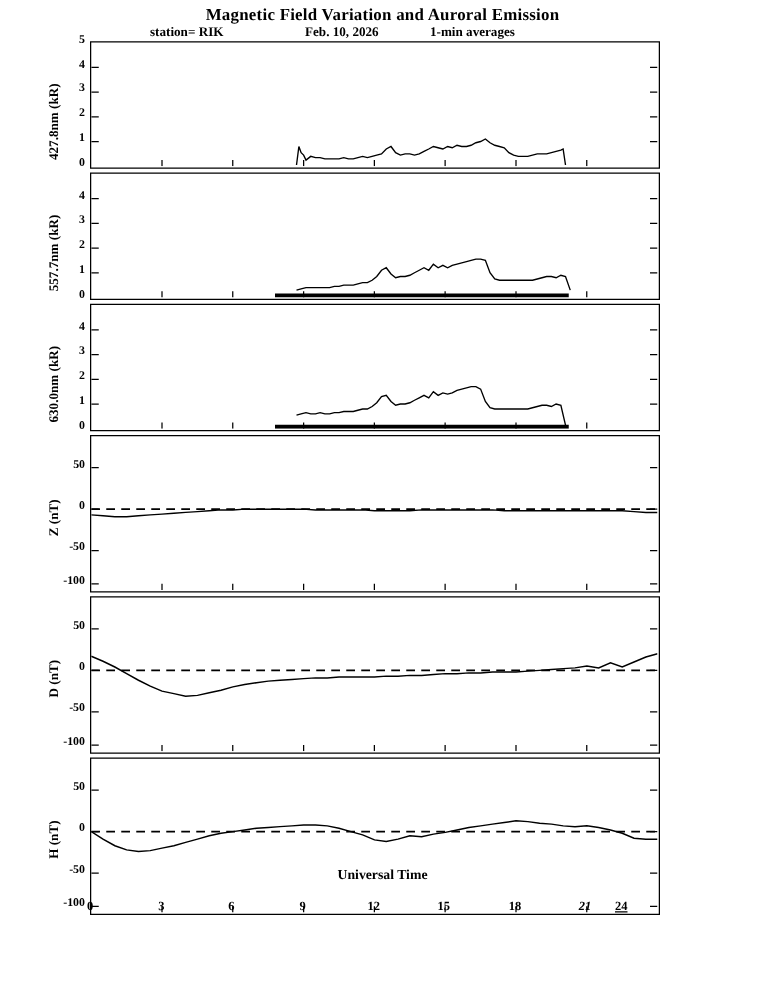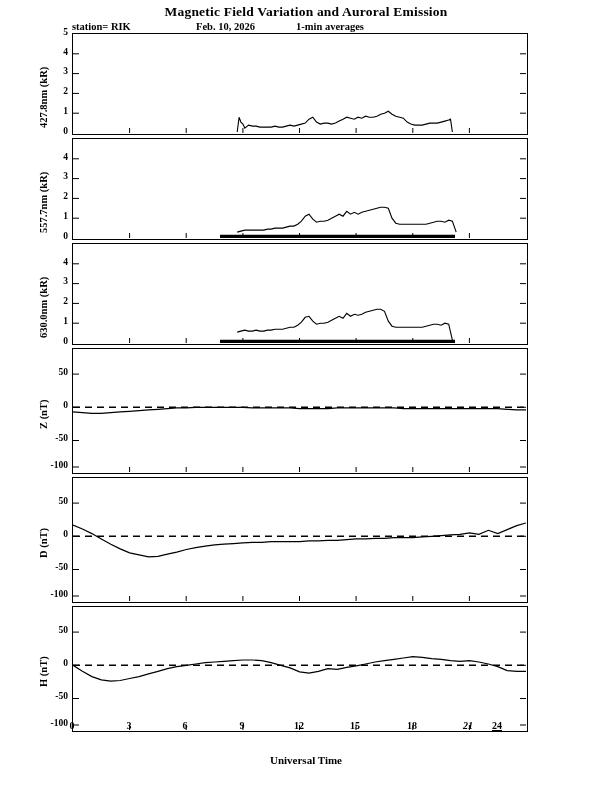--- a/index.html
+++ b/index.html
@@ -8,21 +8,21 @@
 
   .title{
     position:absolute;left:0;top:4px;width:612px;text-align:center;
     font-family:"Liberation Serif",serif;font-weight:bold;font-size:13.5px;
     letter-spacing:0.2px;
   }
   .subline{
     position:absolute;top:21px;left:0;width:612px;
     font-family:"Liberation Serif",serif;font-weight:bold;font-size:10.5px;
   }
-  .subline span{position:absolute;white-space:nowrap;}
+  .subline span{position:absolute;white-space:nowrap;margin-left:48px;}
   .sub-station{left:72px;}
   .sub-date{left:196px;}
   .sub-avg{left:296px;}
 
   .panel{position:absolute;left:72px;width:456px;box-sizing:border-box;
          border:1.2px solid #000;background:#fff;}
 
   .ylab{
     position:absolute;
     font-family:"Liberation Serif",serif;font-weight:bold;font-size:10.5px;
@@ -31,21 +31,21 @@
 
   .ytick{
     position:absolute;font-family:"Liberation Serif",serif;font-weight:bold;
     font-size:9.5px;text-align:right;width:26px;white-space:nowrap;
   }
   .xtick{
     position:absolute;font-family:"Liberation Serif",serif;font-weight:bold;
     font-size:10px;text-align:center;width:24px;
   }
   .xaxislabel{
-    position:absolute;top:754px;left:0;width:612px;text-align:center;
+    position:absolute;top:694px;left:0;width:612px;text-align:center;
     font-family:"Liberation Serif",serif;font-weight:bold;font-size:11px;
   }
   svg{display:block;}
   .tickline{stroke:#000;stroke-width:1;}
 </style>
 </head>
 <body>
 
 <div id="page">
 

